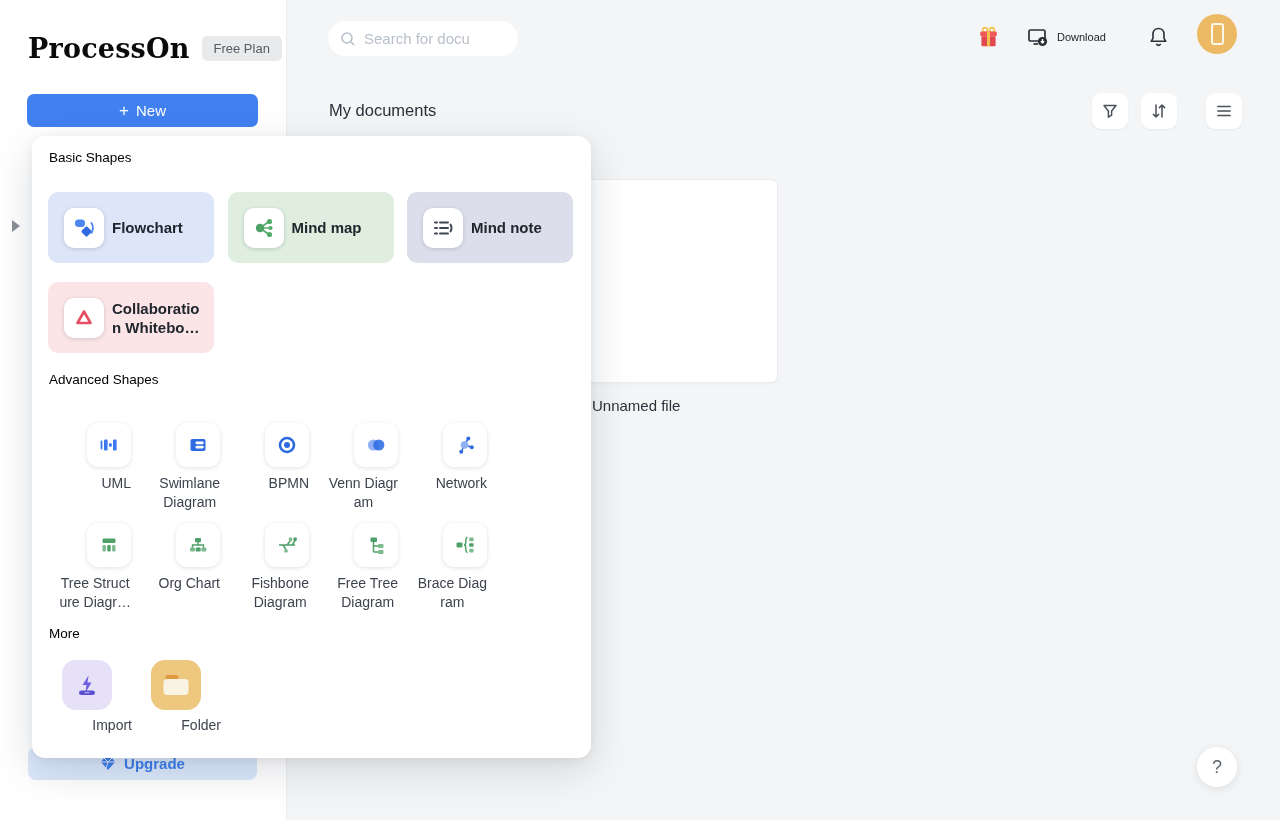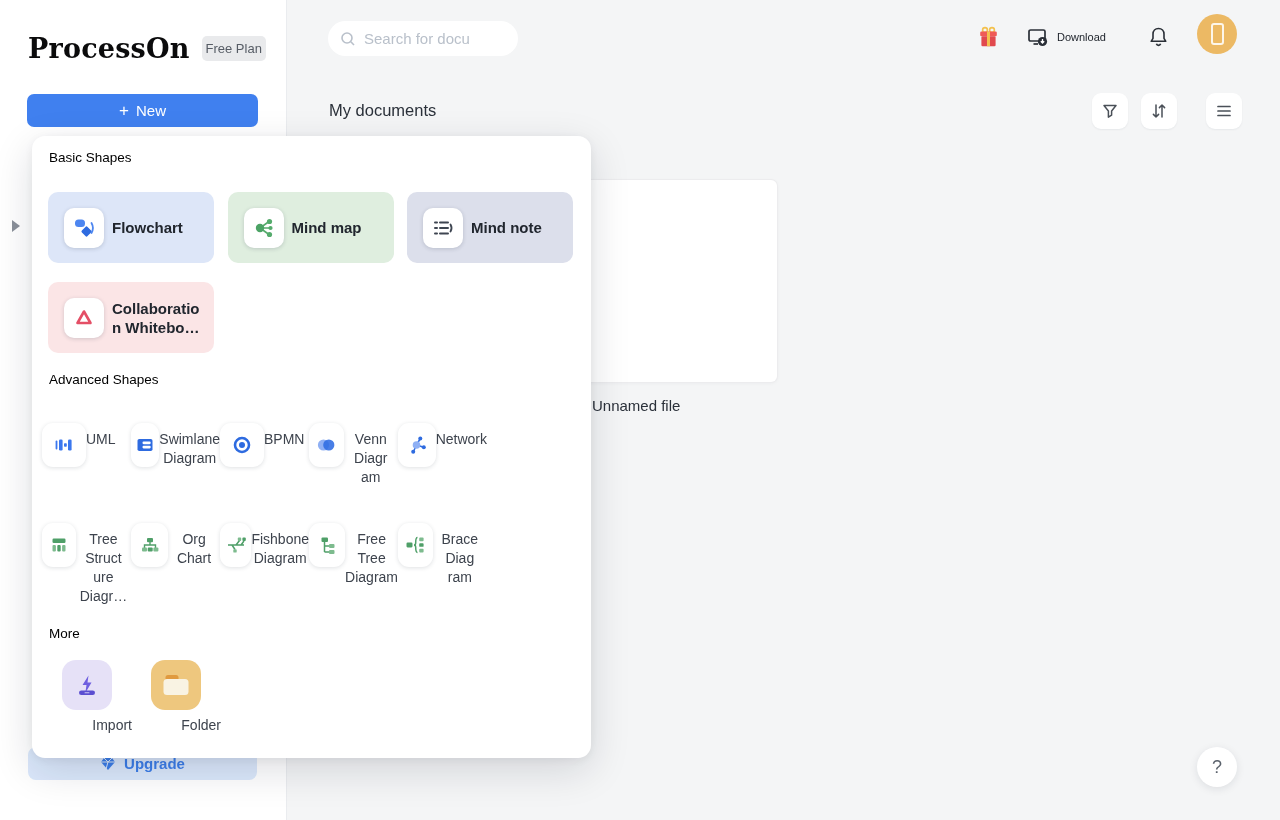--- a/index.html
+++ b/index.html
@@ -3,21 +3,21 @@
 <meta charset="utf-8">
 <style>
   * { margin:0; padding:0; box-sizing:border-box; }
   html,body { width:1280px; height:820px; overflow:hidden; }
   body { font-family:"Liberation Sans", sans-serif; background:#f4f5f6; position:relative; color:#21262e; }
 
   
   .sidebar { position:absolute; left:0; top:0; width:287px; height:820px; background:#ffffff; border-right:1px solid #eaecef; z-index:2; }
   .logo-row { position:absolute; left:28px; top:33px; display:flex; align-items:center; gap:12px; }
   .brand { font-family:"DejaVu Serif", serif; font-weight:700; font-size:27px; color:#0b0b0c; letter-spacing:.2px; }
-  .plan-badge { background:#e9eaec; color:#565c65; font-size:13px; padding:5px 4px; border-radius:5px; white-space:nowrap; }
+  .plan-badge { background:#e9eaec; color:#565c65; font-size:13px; padding:5px 12px; border-radius:5px; white-space:nowrap; }
   .new-btn { position:absolute; left:27px; top:94px; width:231px; height:33px; background:#4080ef; color:#fff; border:none; border-radius:7px; font-size:15px; font-family:inherit; display:flex; align-items:center; justify-content:center; gap:7px; cursor:pointer; }
   .new-plus { font-size:17px; font-weight:400; line-height:1; }
   .expand-handle { position:absolute; left:12px; top:220px; width:0; height:0; border-left:8px solid #8a9099; border-top:6px solid transparent; border-bottom:6px solid transparent; cursor:pointer; }
   .upgrade-btn { position:absolute; left:28px; top:747px; width:229px; height:33px; background:#dbe8fb; border:none; border-radius:8px; display:flex; align-items:center; justify-content:center; gap:8px; color:#3c7ee9; font-size:15px; font-weight:700; font-family:inherit; z-index:5; cursor:pointer; }
 
   
   .search-box { position:absolute; left:328px; top:21px; width:190px; height:35px; background:#fff; border-radius:18px; display:flex; align-items:center; padding:0 12px; z-index:3; }
   .search-box input { border:none; outline:none; background:transparent; font-size:15px; font-family:inherit; color:#3d434d; width:140px; margin-left:8px; }
   .search-box input::placeholder { color:#b9c0ca; }
   .hdr-item { position:absolute; display:flex; align-items:center; gap:7px; cursor:pointer; z-index:3; }
@@ -39,21 +39,21 @@
   .sec-title { position:absolute; left:17px; font-size:13.5px; color:#000000; }
   .big-card { position:absolute; width:166px; height:71px; border-radius:10px; display:flex; align-items:center; padding:0 0 0 16px; gap:8px; cursor:pointer; }
   .big-card .tile { width:40px; height:40px; background:#fff; border-radius:10px; box-shadow:0 1px 4px rgba(30,40,60,.18); display:flex; align-items:center; justify-content:center; flex:0 0 auto; }
   .big-label { font-size:15px; font-weight:700; color:#21262e; line-height:19px; white-space:pre-line; }
   .bg-blue  { background:#dde6f8; }
   .bg-green { background:#dfeedf; }
   .bg-gray  { background:#dcdfeb; }
   .bg-pink  { background:#fbe5e6; }
 
   .adv-row { position:absolute; left:10px; display:flex; }
-  .adv-cell { width:89px; display:flex; flex-direction:row; align-items:flex-start; cursor:pointer; }
+  .adv-cell { width:89px; display:flex; flex-direction:column; align-items:flex-end; cursor:pointer; }
   .adv-tile { width:44px; height:44px; background:#fff; border-radius:11px; box-shadow:0 1px 4px rgba(30,40,60,.14); display:flex; align-items:center; justify-content:center; }
   .adv-label { margin-top:7px; font-size:14px; color:#3d434d; line-height:19px; text-align:center; white-space:pre-line; }
 
   .more-tile { position:absolute; width:50px; height:50px; border-radius:14px; display:flex; align-items:center; justify-content:center; cursor:pointer; }
   .more-label { position:absolute; width:90px; text-align:right; font-size:14px; color:#3d434d; }
   .tile-import { left:30px; top:524px; background:#e6e1f7; }
   .tile-folder { left:119px; top:524px; background:#eec77e; }
 </style>
 </head>
 <body>

